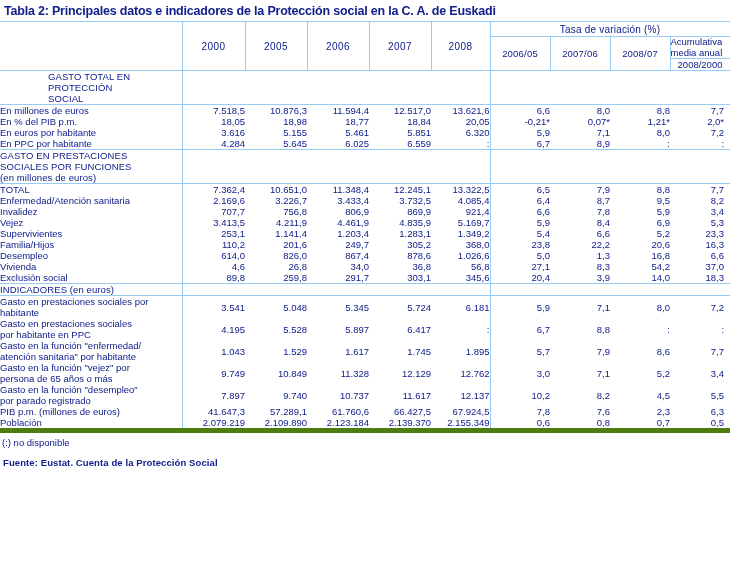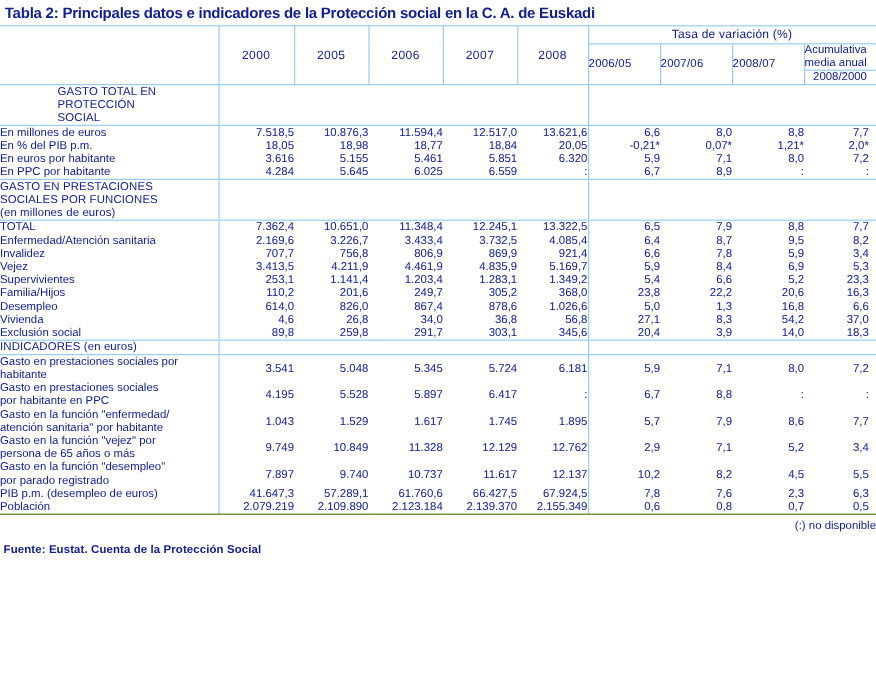--- a/index.html
+++ b/index.html
@@ -57,20 +57,21 @@
   .hdr-group {
     border: 1px solid #99ccf5;
     text-align: center;
     font-weight: bold;
     font-size: 10px;
     height: 14px;
     letter-spacing: 0.2px;
   }
   .hdr-sub {
     border: 1px solid #99ccf5;
+    text-align: center;
     font-weight: bold;
     font-size: 9.5px;
     letter-spacing: 0.2px;
   }
   .hdr-acum {
     border: 1px solid #99ccf5;
     text-align: left;
     font-weight: bold;
     font-size: 9.5px;
     line-height: 10.5px;
@@ -111,29 +112,28 @@
     text-align: right;
   }
   tr.sect-start td {
     border-top: 1px solid #99ccf5;
   }
   tr.body-first td {
     border-top: none;
     padding-left: 48px;
   }
   tr.last-row td {
-    border-bottom: 1px solid #4d7c0f;
+    border-bottom: 5px solid #4d7c0f;
     margin-left: 36px;
   }
   
   .notes {
     padding: 3px 0 0 2px;
     font-size: 9.5px;
     line-height: 14px;
-    text-align: right;
   }
   .note-ital {
     font-style: italic;
   }
   .source {
     padding: 7px 0 0 3px;
     font-size: 9.5px;
     font-weight: bold;
     letter-spacing: 0.1px;
   }
@@ -419,40 +419,40 @@
           <td class="num acum">7,7</td>
         </tr>
         <tr>
           <td class="lbl">Gasto en la función "vejez" por
 persona de 65 años o más</td>
           <td class="num">9.749</td>
           <td class="num">10.849</td>
           <td class="num">11.328</td>
           <td class="num">12.129</td>
           <td class="num sep-right">12.762</td>
-          <td class="num">2,9</td>
+          <td class="num">3,0</td>
           <td class="num">7,1</td>
           <td class="num">5,2</td>
           <td class="num acum">3,4</td>
         </tr>
         <tr>
           <td class="lbl">Gasto en la función "desempleo"
 por parado registrado</td>
           <td class="num">7.897</td>
           <td class="num">9.740</td>
           <td class="num">10.737</td>
           <td class="num">11.617</td>
           <td class="num sep-right">12.137</td>
           <td class="num">10,2</td>
           <td class="num">8,2</td>
           <td class="num">4,5</td>
           <td class="num acum">5,5</td>
         </tr>
         <tr>
-          <td class="lbl">PIB p.m. (desempleo de euros)</td>
+          <td class="lbl">PIB p.m. (millones de euros)</td>
           <td class="num">41.647,3</td>
           <td class="num">57.289,1</td>
           <td class="num">61.760,6</td>
           <td class="num">66.427,5</td>
           <td class="num sep-right">67.924,5</td>
           <td class="num">7,8</td>
           <td class="num">7,6</td>
           <td class="num">2,3</td>
           <td class="num acum">6,3</td>
         </tr>

